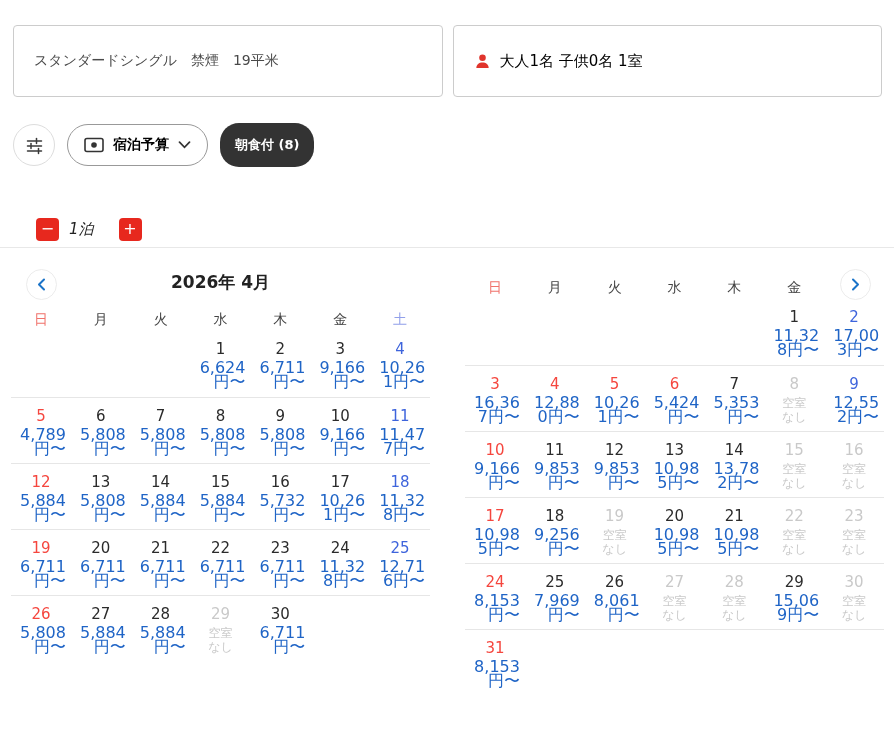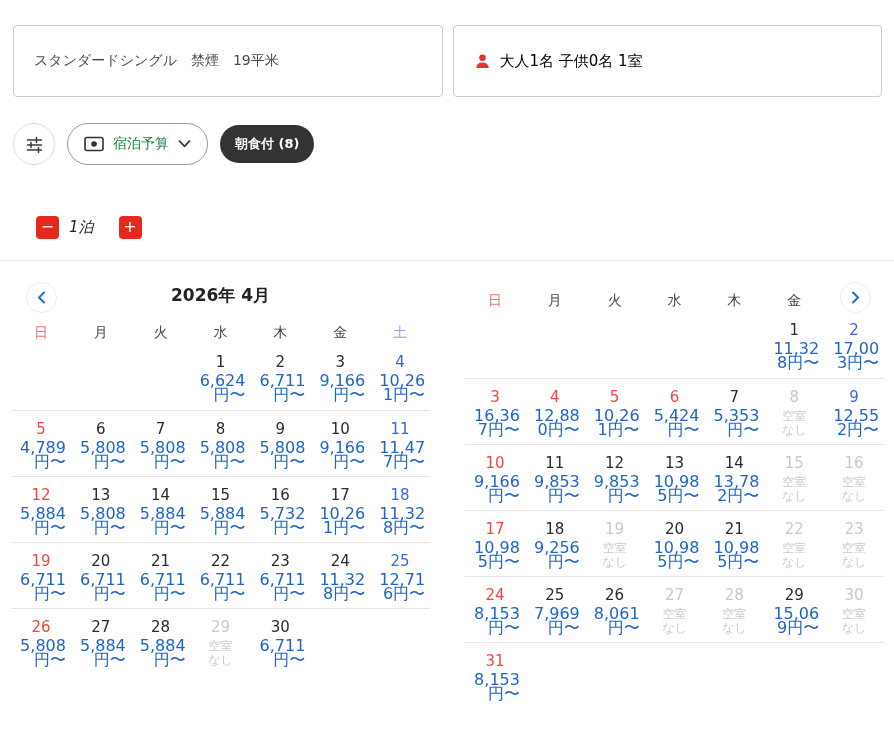--- a/index.html
+++ b/index.html
@@ -28,37 +28,37 @@
   .select-box .guest-text{font-size:15px;color:#000000;}
   
   .filter-row{display:flex;align-items:center;gap:12px;margin:26px 0 0 13px;}
   .filter-circle{
     width:42px;height:42px;border-radius:50%;border:1px solid #ddd;background:#fff;
     display:flex;align-items:center;justify-content:center;cursor:pointer;padding:0;
   }
   .budget-pill{
     height:42px;border-radius:21px;border:1.5px solid #999;background:#fff;
     display:flex;align-items:center;gap:9px;padding:0 16px;cursor:pointer;
-    font-family:inherit;font-size:14px;font-weight:normal;color:#15803d;
+    font-family:inherit;font-size:14px;font-weight:bold;color:#000000;
   }
   .chip{
-    height:38px;border-radius:19px;border:none;background:var(--chip-bg);color:#fff;
+    height:44px;border-radius:19px;border:none;background:var(--chip-bg);color:#fff;
     font-family:inherit;font-size:13px;font-weight:bold;padding:0 15px;cursor:pointer;
   }
   
   .nights-row{display:flex;align-items:center;gap:10px;margin:51px 0 0 36px;}
   .step{
     width:23px;height:23px;border-radius:4px;border:none;background:var(--accent-red);
     color:#fff;font-family:inherit;font-size:16px;line-height:1;cursor:pointer;
     display:flex;align-items:center;justify-content:center;padding:0 0 2px 0;
   }
   .nights-label{font-size:15px;color:#222;padding-right:15px;font-style:italic;}
   
   .calendars{
-    margin-top:21px;border-top:1px solid #e8e8e8;position:relative;
+    margin-top:6px;border-top:1px solid #e8e8e8;position:relative;
     padding:14px 10px 0 11px;display:flex;gap:35px;box-sizing:border-box;
   }
   .nav{
     position:absolute;top:21px;width:31px;height:31px;border-radius:50%;
     border:1px solid #ececec;background:#fff;display:flex;align-items:center;
     justify-content:center;cursor:pointer;padding:0;
   }
   .nav.prev{left:26px;}
   .nav.next{right:23px;}
   .cal{width:419px;flex:0 0 auto;}

